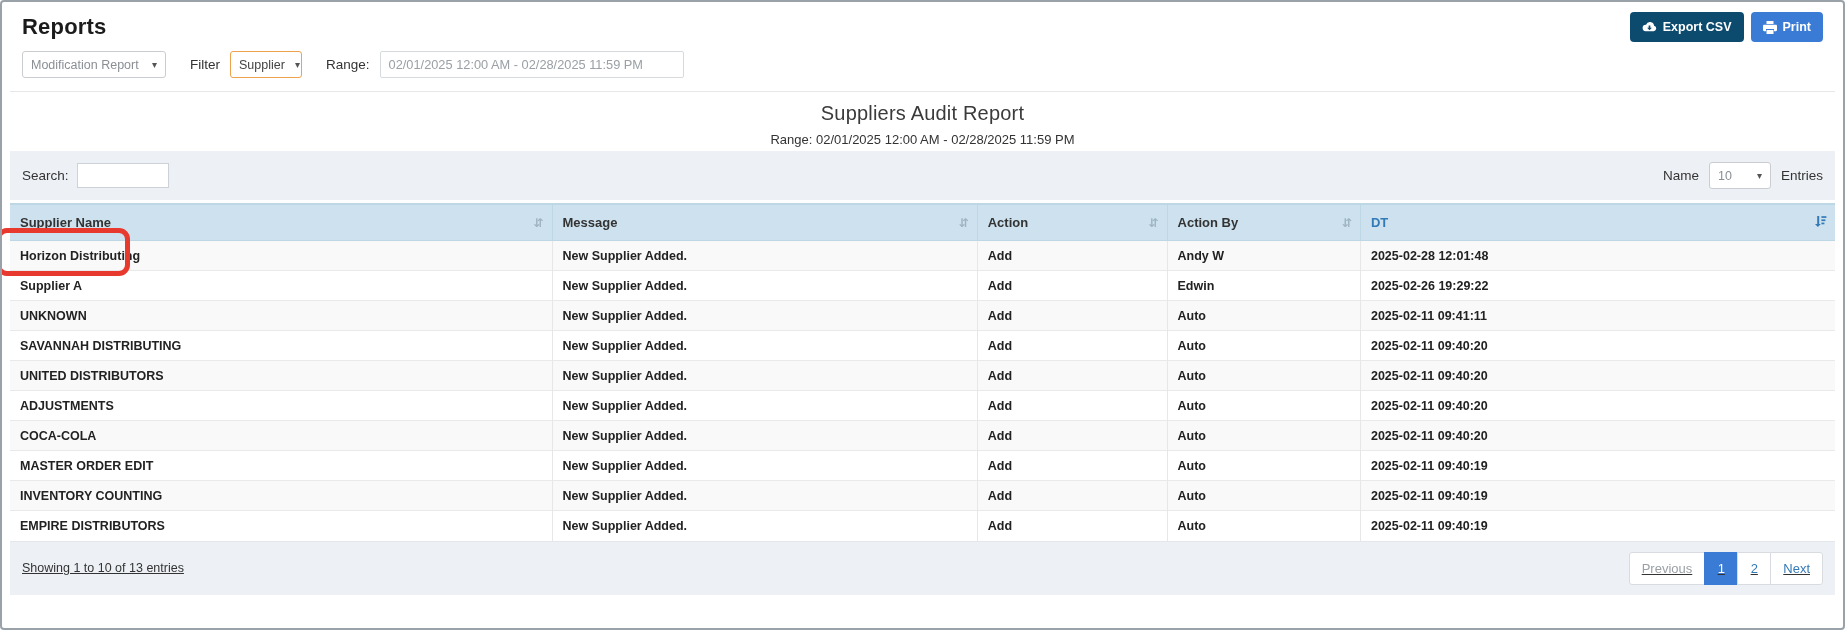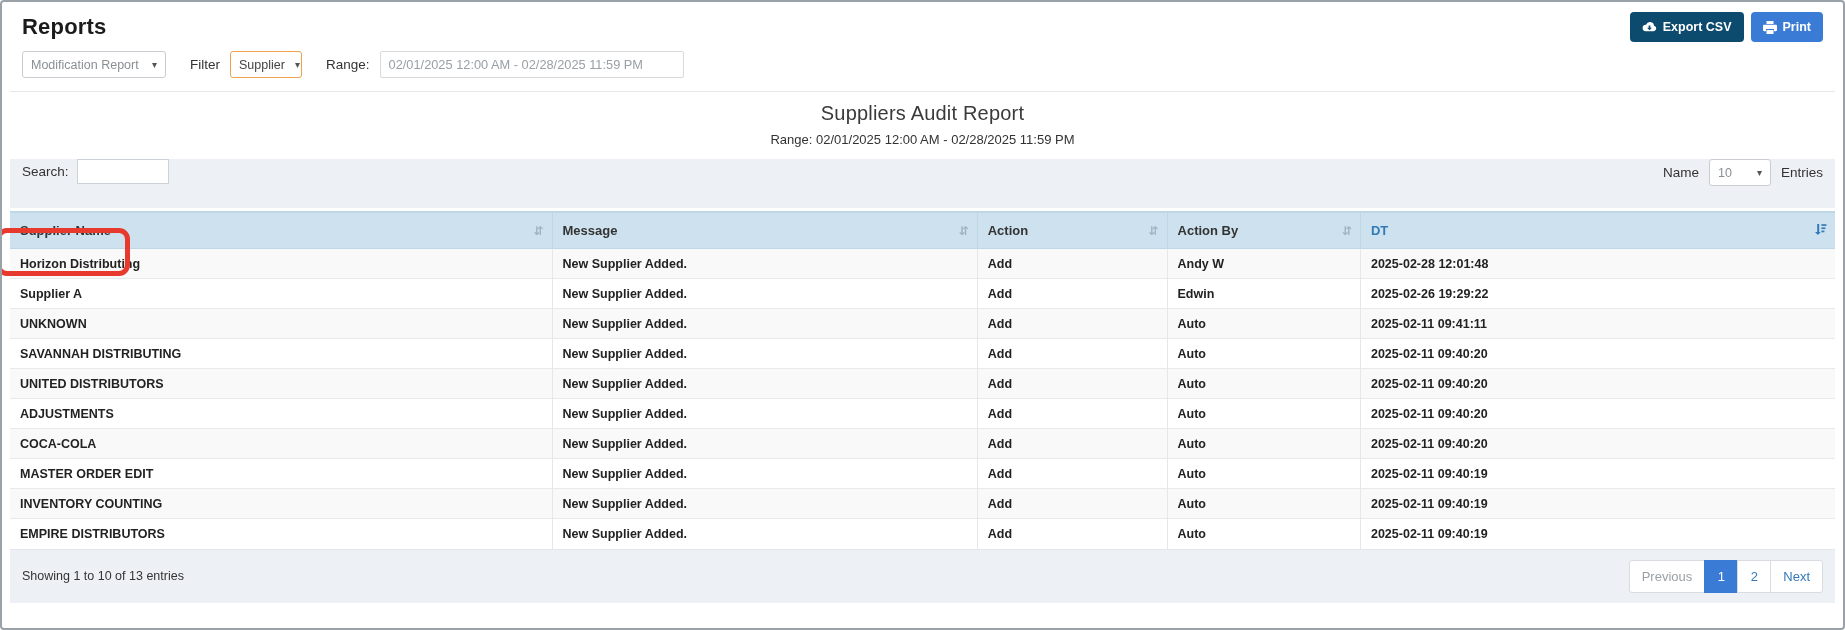--- a/index.html
+++ b/index.html
@@ -48,22 +48,22 @@
 
   .hr { border-top: 1px solid #e7e7e7; margin-top: 13px; }
 
   
   .report-head { text-align: center; padding-top: 10px; }
   .report-title { font-size: 20px; color: #3a3a3a; font-weight: 400; letter-spacing: .2px; }
   .report-subtitle { font-size: 13px; color: #333; margin-top: 7px; font-weight: 400; }
 
   
   .dt-toolbar {
-    margin-top: 12px; background: #edf1f6; height: 49px;
-    display: flex; align-items: flex-start; justify-content: space-between; padding: 0 12px;
+    margin-top: 4px; background: #edf1f6; height: 49px;
+    display: flex; align-items: center; justify-content: space-between; padding: 0 12px;
   }
   .search-wrap { display: flex; align-items: center; gap: 8px; font-size: 13.5px; color: #333; }
   .search-input { width: 92px; height: 25px; border: 1px solid #ccd2d8; background: #fff;
     padding: 0 6px; font-size: 12.5px; outline: none; }
   .show-wrap { display: flex; align-items: center; gap: 10px; font-size: 13.5px; color: #333; }
   .sel-pagesize { width: 62px; height: 27px; color: #8a8f94; }
 
   
   .gap { height: 3px; background: #fff; }
   table.report { width: 100%; border-collapse: collapse; table-layout: fixed; }
@@ -90,20 +90,21 @@
   .annotation-box {
     position: absolute; left: -6px; top: 226px; width: 134px; height: 48px;
     border: 5px solid #e8392f; border-radius: 11px; pointer-events: none; z-index: 5;
   }
 
   
   .dt-footer {
     background: #edf1f6; height: 54px; margin-top: 0;
     display: flex; align-items: center; justify-content: space-between; padding: 0 12px;
     border-top: 1px solid #e3e6ea;
+    text-decoration: underline;
   }
   .footer-summary { font-size: 12.5px; color: #333; }
   .pagination { display: inline-flex; }
   .page-btn {
     min-width: 34px; height: 33px; display: inline-flex; align-items: center; justify-content: center;
     border: 1px solid #d8dce0; background: #fff; color: #337ab7; font-size: 13px;
     padding: 0 12px; cursor: pointer; margin-left: -1px; font-family: "Liberation Sans", sans-serif;
   }
   .page-btn.first { border-radius: 3px 0 0 3px; margin-left: 0; }
   .page-btn.last { border-radius: 0 3px 3px 0; }

